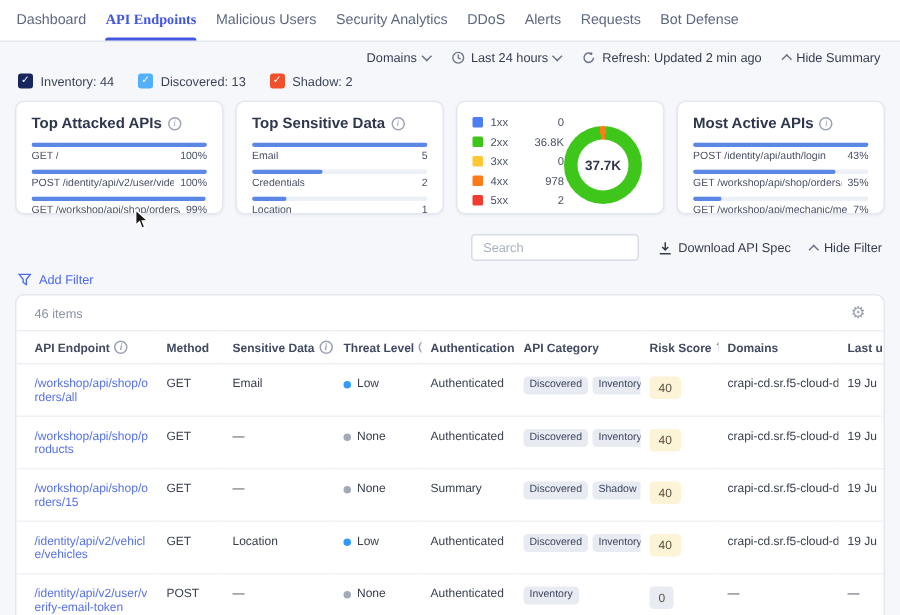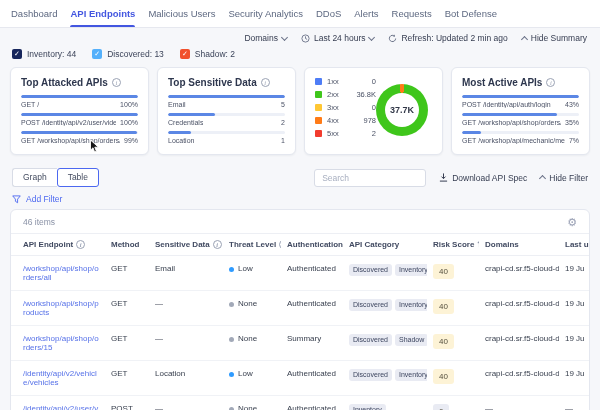--- a/index.html
+++ b/index.html
@@ -2,38 +2,38 @@
 <html><head>
 <meta charset="utf-8">
 <style>
   * { box-sizing: border-box; margin: 0; padding: 0; }
   html,body { width:600px; height:410px; overflow:hidden; }
   body { background:#f6f7fa; font-family:"Liberation Sans",sans-serif; position:relative; color:#39404f; }
 
   
   .navbar { background:#fff; border-bottom:1px solid #e6e8ef; height:28px; display:flex; align-items:stretch; padding:0 11px; gap:13px; }
   .tab { font-size:9.5px; color:#5d6880; display:flex; align-items:center; position:relative; white-space:nowrap; cursor:pointer; }
-  .tab.active { color:#4356e0; font-weight:bold; }
+  .tab.active { color:#4356e0; font-weight:bold;font-family:Liberation Serif, serif; }
   .tab.active::after { content:''; position:absolute; left:0; right:0; bottom:0; height:2px; background:#4356e0; border-radius:2px 2px 0 0; }
 
   
   .controls { display:flex; justify-content:flex-end; align-items:center; gap:14px; padding:5px 13px 2px; font-size:8.5px; color:#353c50; }
   .ctl { display:flex; align-items:center; gap:4px; cursor:pointer; white-space:nowrap; }
   .chev { width:5px; height:5px; border-right:1px solid #6a7288; border-bottom:1px solid #6a7288; transform:rotate(45deg); margin-top:-2px; }
   .chev.up { transform:rotate(-135deg); margin-top:2px; }
   .ic-svg { display:block; }
 
   
   .summary-row { display:flex; gap:16px; padding:4px 12px 5px; font-size:8.5px; color:#3b4359; align-items:center; }
   .leg-item { display:flex; align-items:center; gap:5px; cursor:pointer; }
   .leg-box { width:10px; height:10px; border-radius:2px; color:#fff; font-size:7px; line-height:10px; text-align:center; }
 
   
   .cards { display:flex; gap:8px; padding:3px 10px 8px; }
-  .card { background:#fff; border:1px solid #e4e7ef; border-radius:6px; padding:9px 10px 6px; flex:1; height:88px; box-shadow:0 1px 2px rgba(25,35,65,.05); overflow:hidden; }
+  .card { background:#fff; border:1px solid #e4e7ef; border-radius:6px; padding:9px 10px 6px; flex:1; height:76px; box-shadow:0 1px 2px rgba(25,35,65,.05); overflow:hidden; }
   .card-title-row { display:flex; align-items:center; gap:4px; margin-bottom:7px; }
   .card-title { font-size:10px; font-weight:bold; color:#2e374e; white-space:nowrap; }
   .info-ic { width:9px; height:9px; border:1px solid #9aa2b4; border-radius:50%; color:#9aa2b4; font-size:6.5px; line-height:8px; text-align:center; font-family:"Liberation Serif",serif; font-style:italic; flex:none; }
   .bar-item { margin-bottom:5px; }
   .bar-track { height:3px; background:#edf0f7; border-radius:2px; margin-bottom:3px; overflow:hidden; }
   .bar-fill { height:3px; border-radius:2px; }
   .bar-row { display:flex; justify-content:space-between; align-items:baseline; font-size:7px; color:#4a5165; }
   .bar-lbl { white-space:nowrap; overflow:hidden; margin-right:4px; }
   .bar-val { flex:none; }
   .tc-body { display:flex; align-items:center; justify-content:space-between; padding-right:4px; }
@@ -268,24 +268,20 @@
           <div class="bar-row">
             <span class="bar-lbl">GET /workshop/api/mechanic/mechanic_report</span>
             <span class="bar-val">7%</span>
           </div>
         </div>
       </div>
   </div>
 </div>
 
 <div class="toolbar">
-  <div class="seg">
-    <div class="seg-btn first">Graph</div>
-    <div class="seg-btn active">Table</div>
-  </div>
   <div class="tb-right">
     <input class="search-input" type="text" placeholder="Search" style="">
     <div class="tool-link">
       <svg class="ic-svg" width="9" height="9" viewBox="0 0 10 10">
           <path d="M5 0.5v5.5M2.8 4l2.2 2.3L7.2 4" fill="none" stroke="#353c50" stroke-width="1.1"></path>
           <path d="M1 9h8" stroke="#353c50" stroke-width="1.1"></path>
         </svg>
       <span>Download API Spec</span>
     </div>
     <div class="tool-link">

